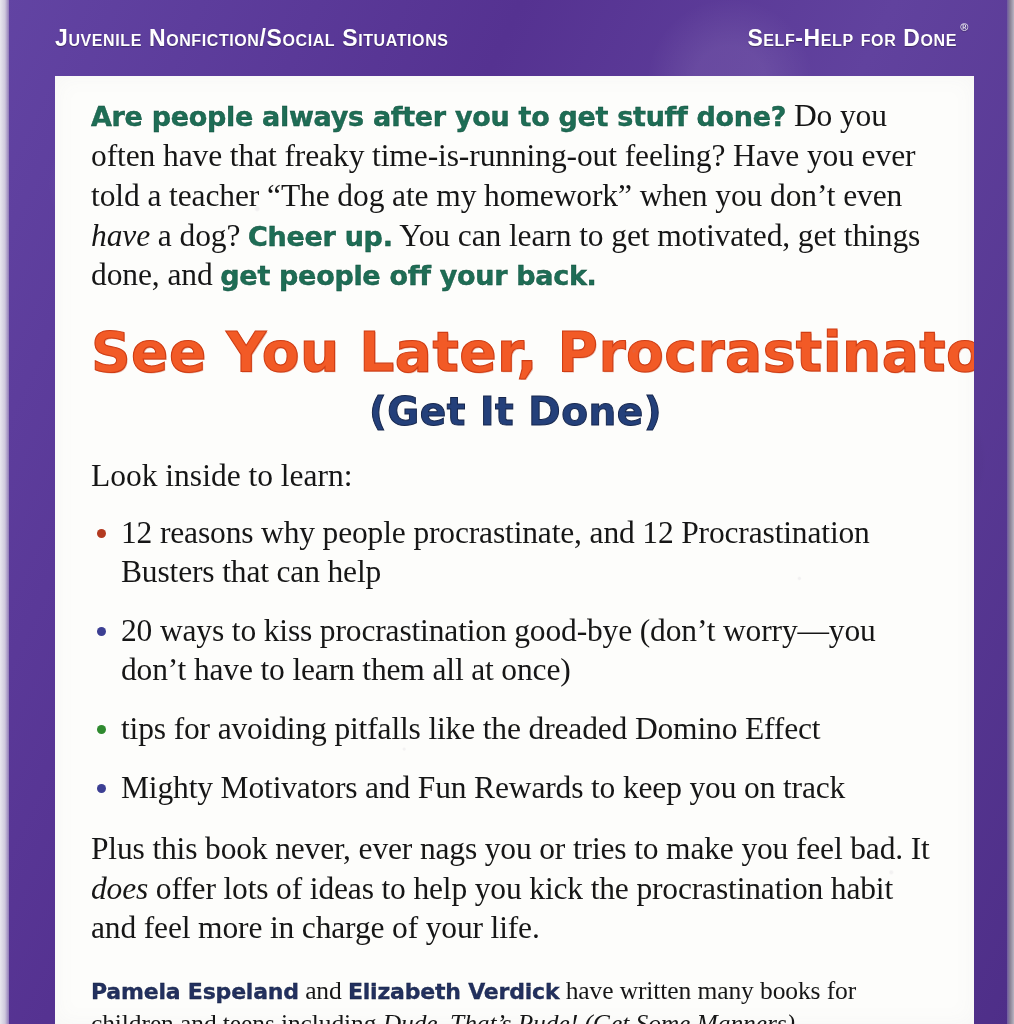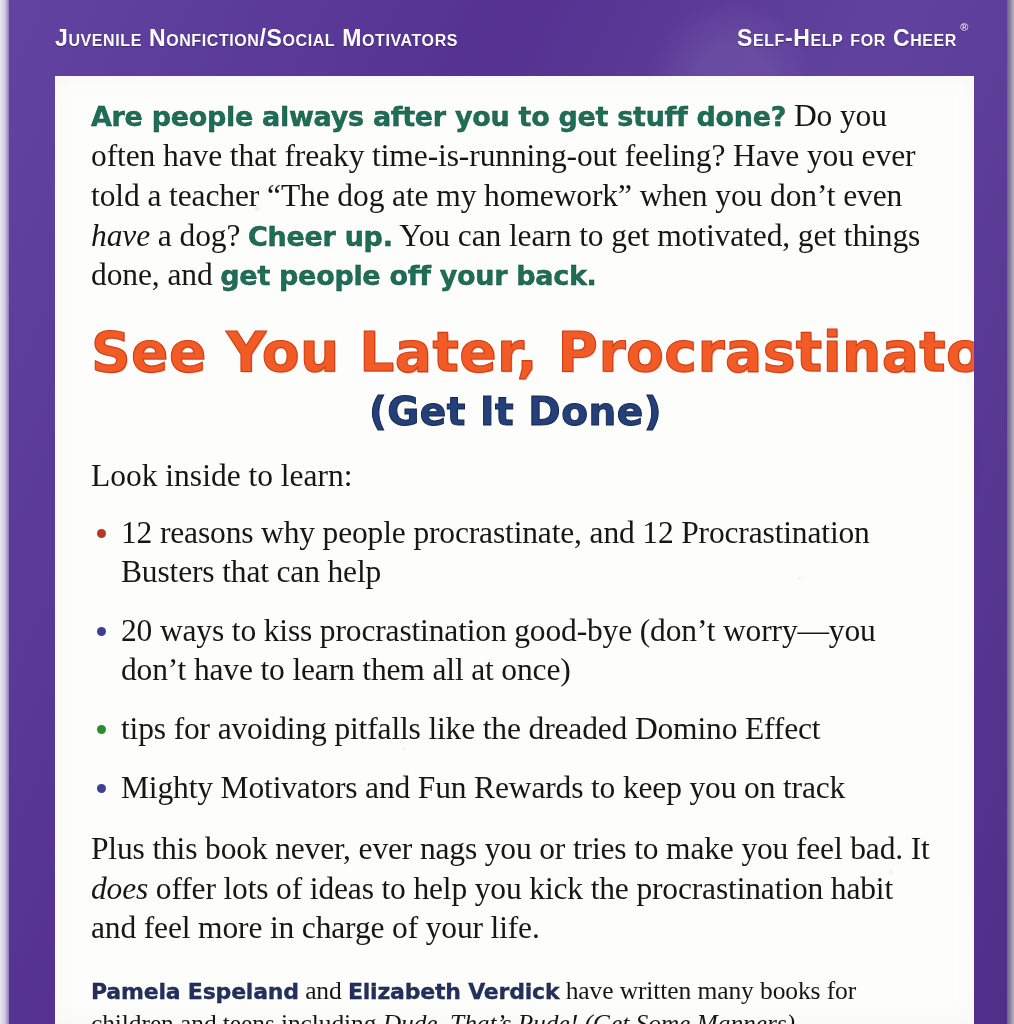--- a/index.html
+++ b/index.html
@@ -222,23 +222,23 @@
 </style>
 </head>
 <body>
 
 <div id="cover" style="background-color: rgb(91, 58, 153);">
 
   <div class="edge-left"></div>
   <div class="edge-right"></div>
 
   <div class="banner">
-    <div class="banner-text">Juvenile Nonfiction/Social Motivators</div>
+    <div class="banner-text">Juvenile Nonfiction/Social Situations</div>
     <div class="banner-text banner-right">
-      <span>Self-Help for Cheer</span><span class="reg-mark">®</span>
+      <span>Self-Help for Done</span><span class="reg-mark">®</span>
     </div>
   </div>
 
   <div class="panel" style="background-color: rgb(253, 253, 251);">
 
     <p class="blurb">
       <span class="hand-green">Are people always after you to get stuff done?</span><span> Do you often have that freaky time-is-running-out feeling? Have you ever told a teacher “The dog ate my homework” when you don’t even </span><em>have</em><span> a dog? </span><span class="hand-green">Cheer up.</span><span> You can learn to get motivated, get things done, and </span><span class="hand-green">get people off your back.</span>
     </p>
 
     <div class="title-wrap">

